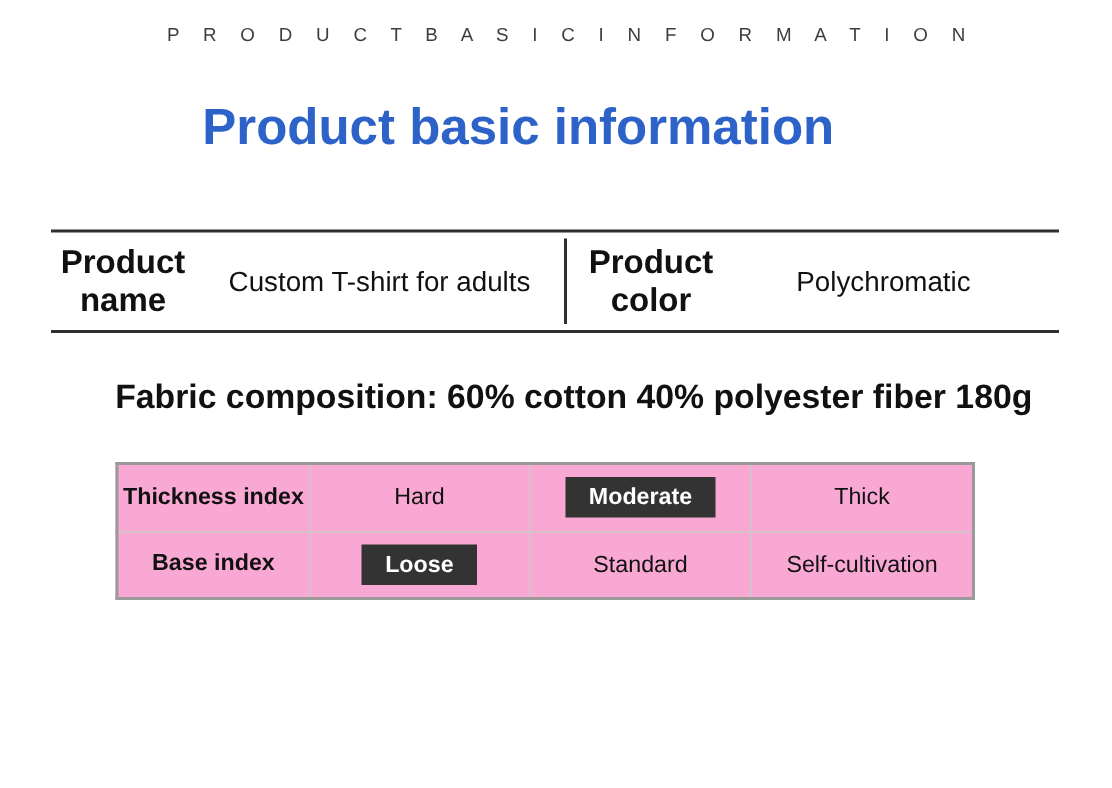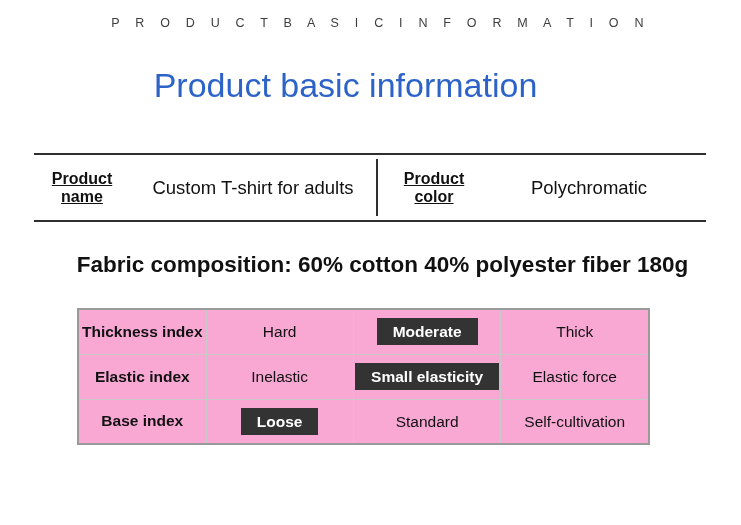--- a/index.html
+++ b/index.html
@@ -37,21 +37,21 @@
   }
 
   
   .title {
     position: absolute;
     top: 66px;
     left: 0;
     width: 691px;
     text-align: center;
     font-size: 34px;
-    font-weight: normal;
+    font-weight: bold;
     color: #2d63c8;
     letter-spacing: 0px;
   }
 
   
   .info-band {
     position: absolute;
     top: 153px;
     left: 34px;
     width: 672px;
@@ -61,27 +61,26 @@
     box-sizing: border-box;
     display: flex;
     align-items: center;
   }
   .info-cell {
     display: flex;
     align-items: center;
     height: 100%;
   }
   .info-label {
-    font-size: 16px;
+    font-size: 22px;
     font-weight: bold;
     color: #111;
     line-height: 1.12;
     text-align: center;
     width: 92px;
-    text-decoration: underline;
   }
   .info-value {
     font-size: 18.5px;
     color: #111;
     text-align: center;
   }
   #cell-name { width: 96px; justify-content: center; }
   #val-name { width: 246px; }
   .vdivider {
     width: 2px;
@@ -183,26 +182,20 @@
 
   <table class="index-table">
     <tbody>
       <tr>
         <td class="row-label">Thickness index</td>
         <td class="opt"><span class="opt-inner">Hard</span></td>
         <td class="opt"><span class="opt-inner selected">Moderate</span></td>
         <td class="opt"><span class="opt-inner">Thick</span></td>
       </tr>
       <tr>
-        <td class="row-label">Elastic index</td>
-        <td class="opt"><span class="opt-inner">Inelastic</span></td>
-        <td class="opt"><span class="opt-inner selected">Small elasticity</span></td>
-        <td class="opt"><span class="opt-inner">Elastic force</span></td>
-      </tr>
-      <tr>
         <td class="row-label">Base index</td>
         <td class="opt"><span class="opt-inner selected">Loose</span></td>
         <td class="opt"><span class="opt-inner">Standard</span></td>
         <td class="opt"><span class="opt-inner">Self-cultivation</span></td>
       </tr>
     </tbody>
   </table>
 
 </div>
 

